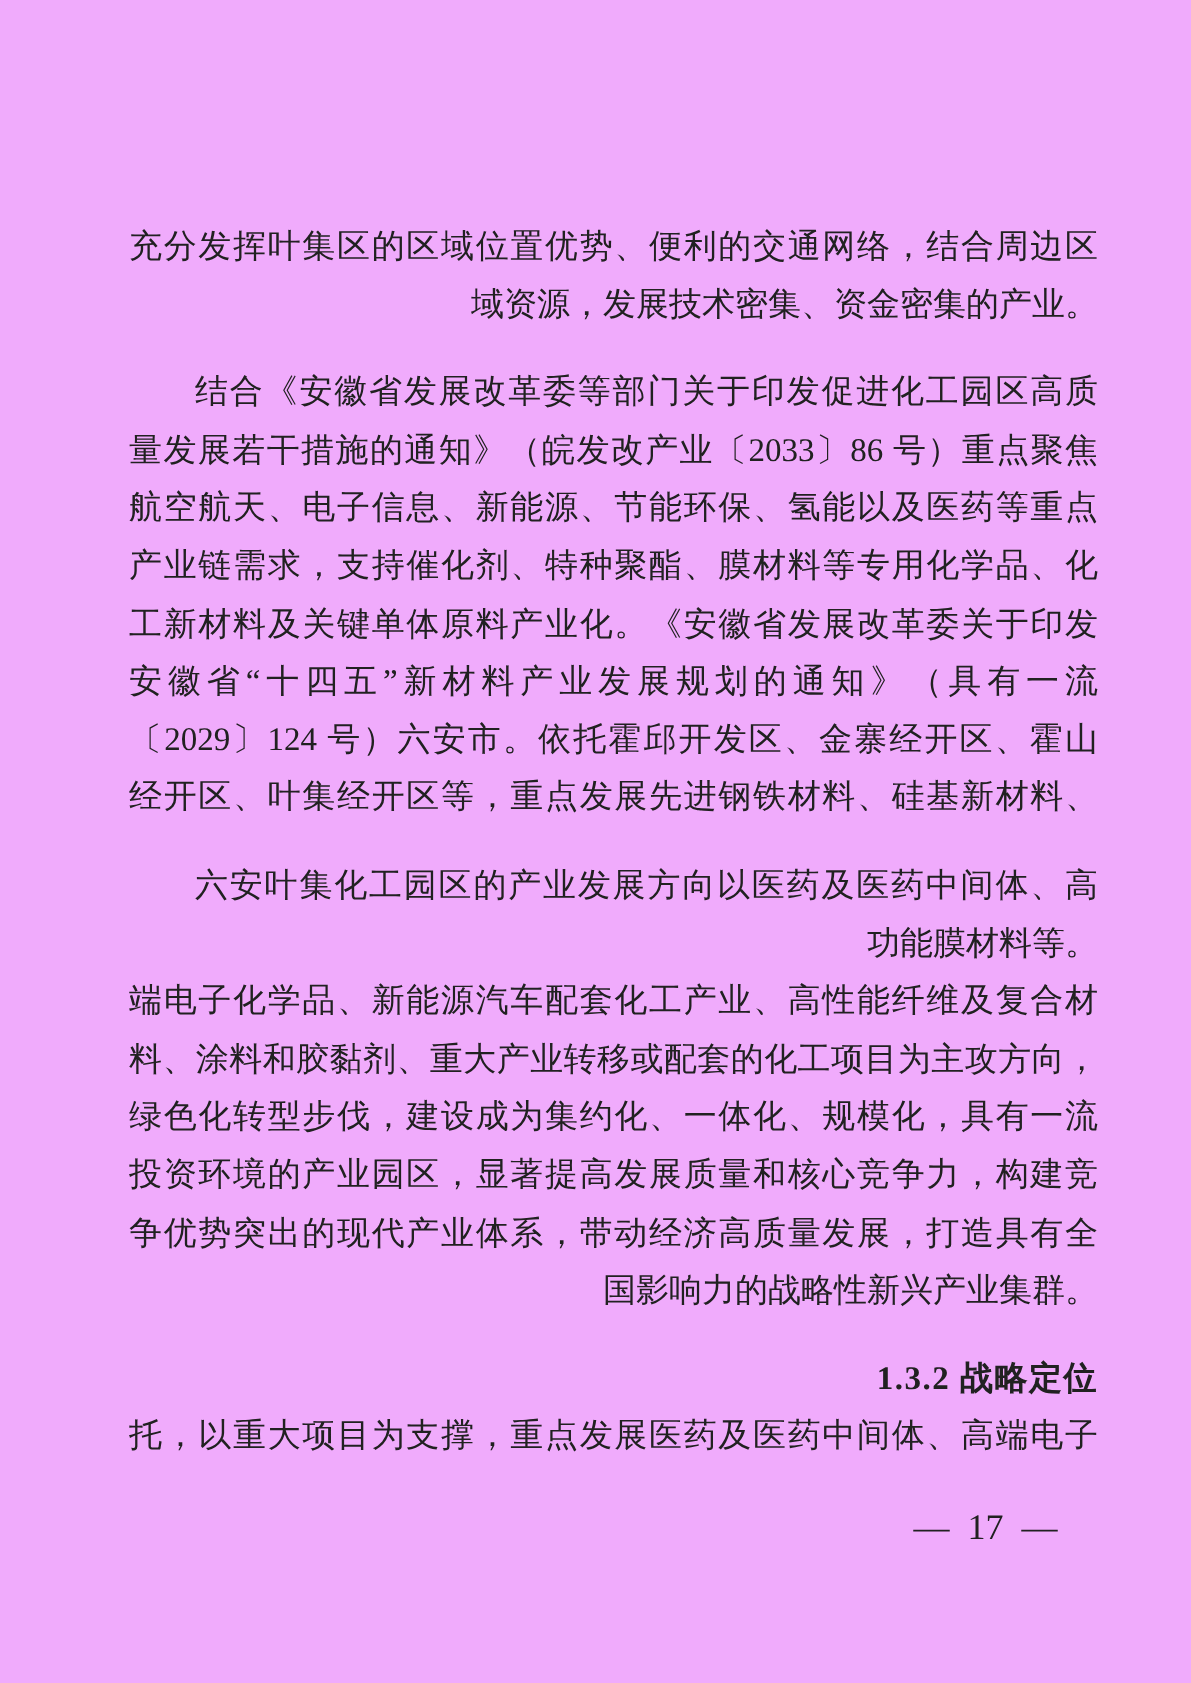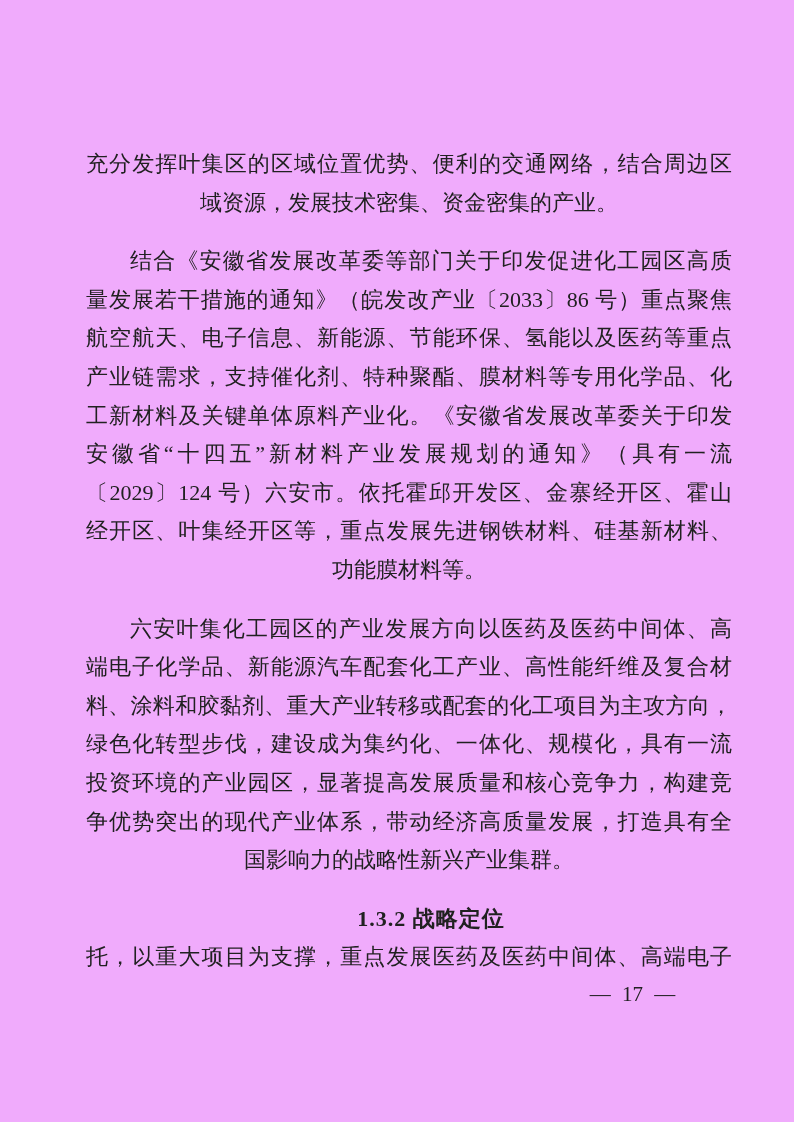--- a/index.html
+++ b/index.html
@@ -19,65 +19,65 @@
   .text-column {
     position: absolute;
     left: 86px;
     top: 145px;
     width: 646px;
   }
   .line {
     height: 38.6px;
     line-height: 38.6px;
     font-size: 22px;
-    text-align: center;
+    text-align: right;
     overflow: hidden;
   }
   .line.justify {
     text-align: justify;
     text-align-last: justify;
   }
   .line.indent {
     padding-left: 44px;
     margin-top: 20px;
   }
   .line.heading {
     font-weight: 700;
     letter-spacing: 1px;
   }
   .page-number {
     position: absolute;
-    top: 979px;
+    top: 1004px;
     left: 560px;
     width: 145px;
     height: 30px;
     line-height: 30px;
-    font-size: 21px;
-    text-align: center;
+    font-size: 24px;
+    text-align: right;
     word-spacing: 6px;
     color: #212121;
   }
 </style>
 </head>
 <body>
 
 <div class="page">
   <div class="text-column" id="text-column">
       <div class="line justify">充分发挥叶集区的区域位置优势、便利的交通网络，结合周边区</div>
       <div class="line">域资源，发展技术密集、资金密集的产业。</div>
       <div class="line justify indent">结合《安徽省发展改革委等部门关于印发促进化工园区高质</div>
       <div class="line justify">量发展若干措施的通知》（皖发改产业〔2033〕86 号）重点聚焦</div>
       <div class="line justify">航空航天、电子信息、新能源、节能环保、氢能以及医药等重点</div>
       <div class="line justify">产业链需求，支持催化剂、特种聚酯、膜材料等专用化学品、化</div>
       <div class="line justify">工新材料及关键单体原料产业化。《安徽省发展改革委关于印发</div>
       <div class="line justify">安徽省“十四五”新材料产业发展规划的通知》（具有一流</div>
       <div class="line justify">〔2029〕124 号）六安市。依托霍邱开发区、金寨经开区、霍山</div>
       <div class="line justify">经开区、叶集经开区等，重点发展先进钢铁材料、硅基新材料、</div>
+      <div class="line justify indent">六安叶集化工园区的产业发展方向以医药及医药中间体、高</div>
       <div class="line">功能膜材料等。</div>
-      <div class="line justify indent">六安叶集化工园区的产业发展方向以医药及医药中间体、高</div>
       <div class="line justify">端电子化学品、新能源汽车配套化工产业、高性能纤维及复合材</div>
       <div class="line justify">料、涂料和胶黏剂、重大产业转移或配套的化工项目为主攻方向，</div>
       <div class="line justify">绿色化转型步伐，建设成为集约化、一体化、规模化，具有一流</div>
       <div class="line justify">投资环境的产业园区，显著提高发展质量和核心竞争力，构建竞</div>
       <div class="line justify">争优势突出的现代产业体系，带动经济高质量发展，打造具有全</div>
       <div class="line">国影响力的战略性新兴产业集群。</div>
       <div class="line indent heading">1.3.2 战略定位</div>
       <div class="line justify">托，以重大项目为支撑，重点发展医药及医药中间体、高端电子</div>
     </div>
   <div class="page-number">— 17 —</div>

